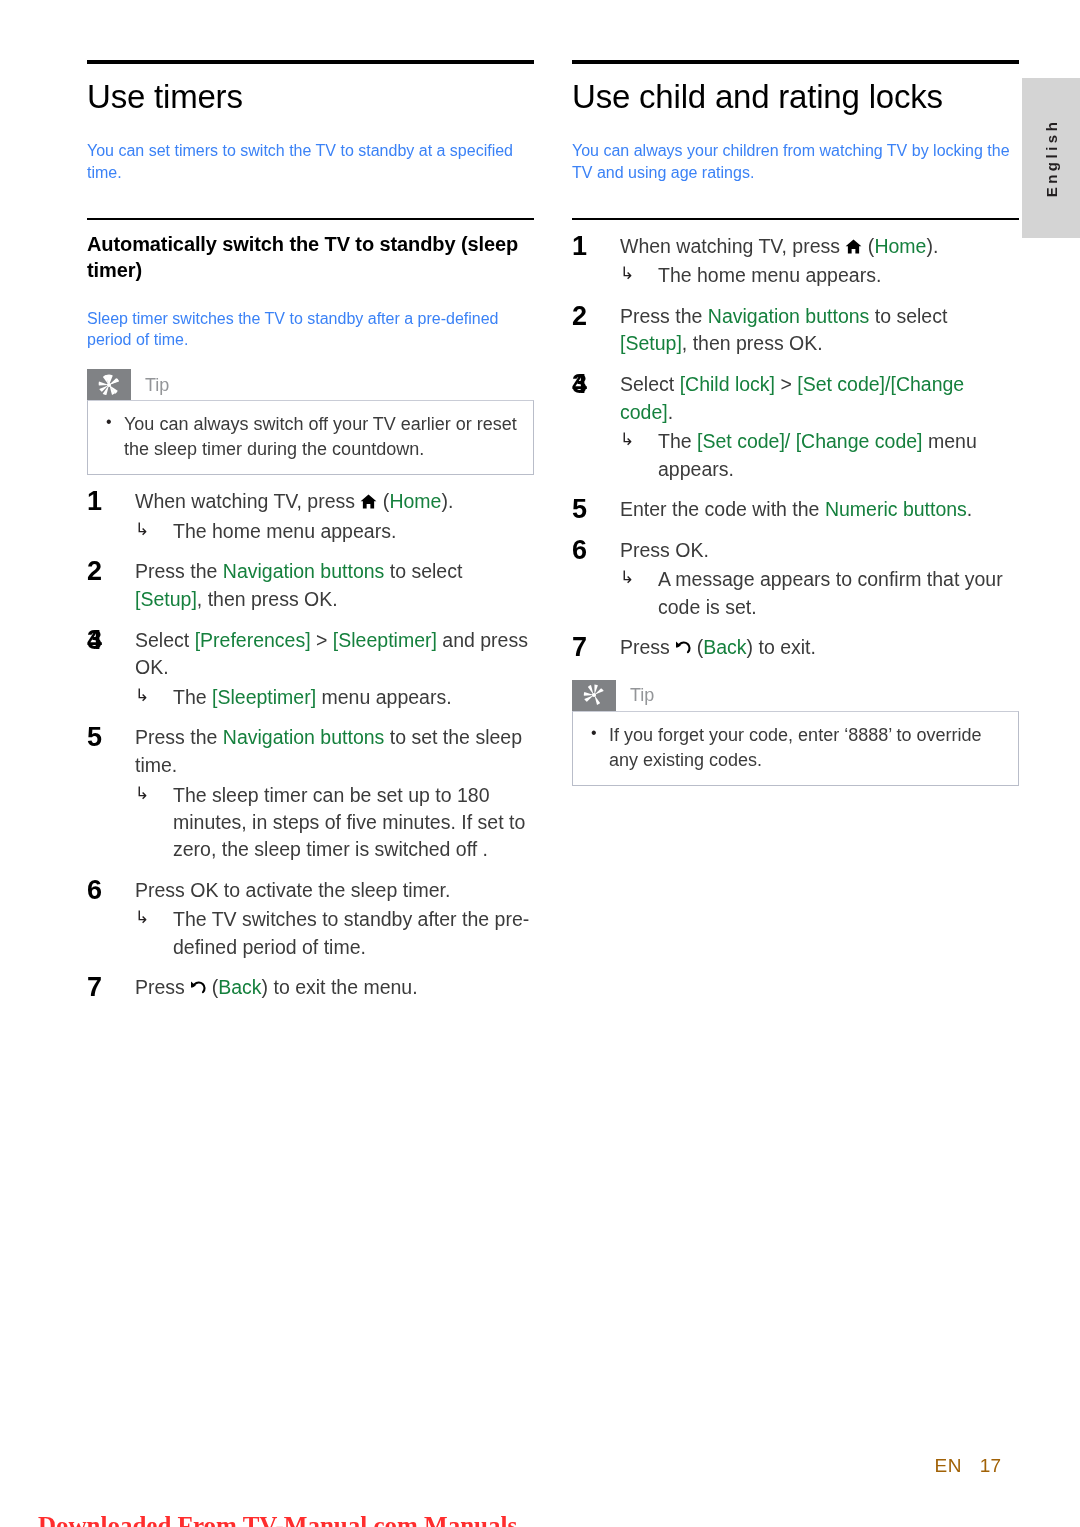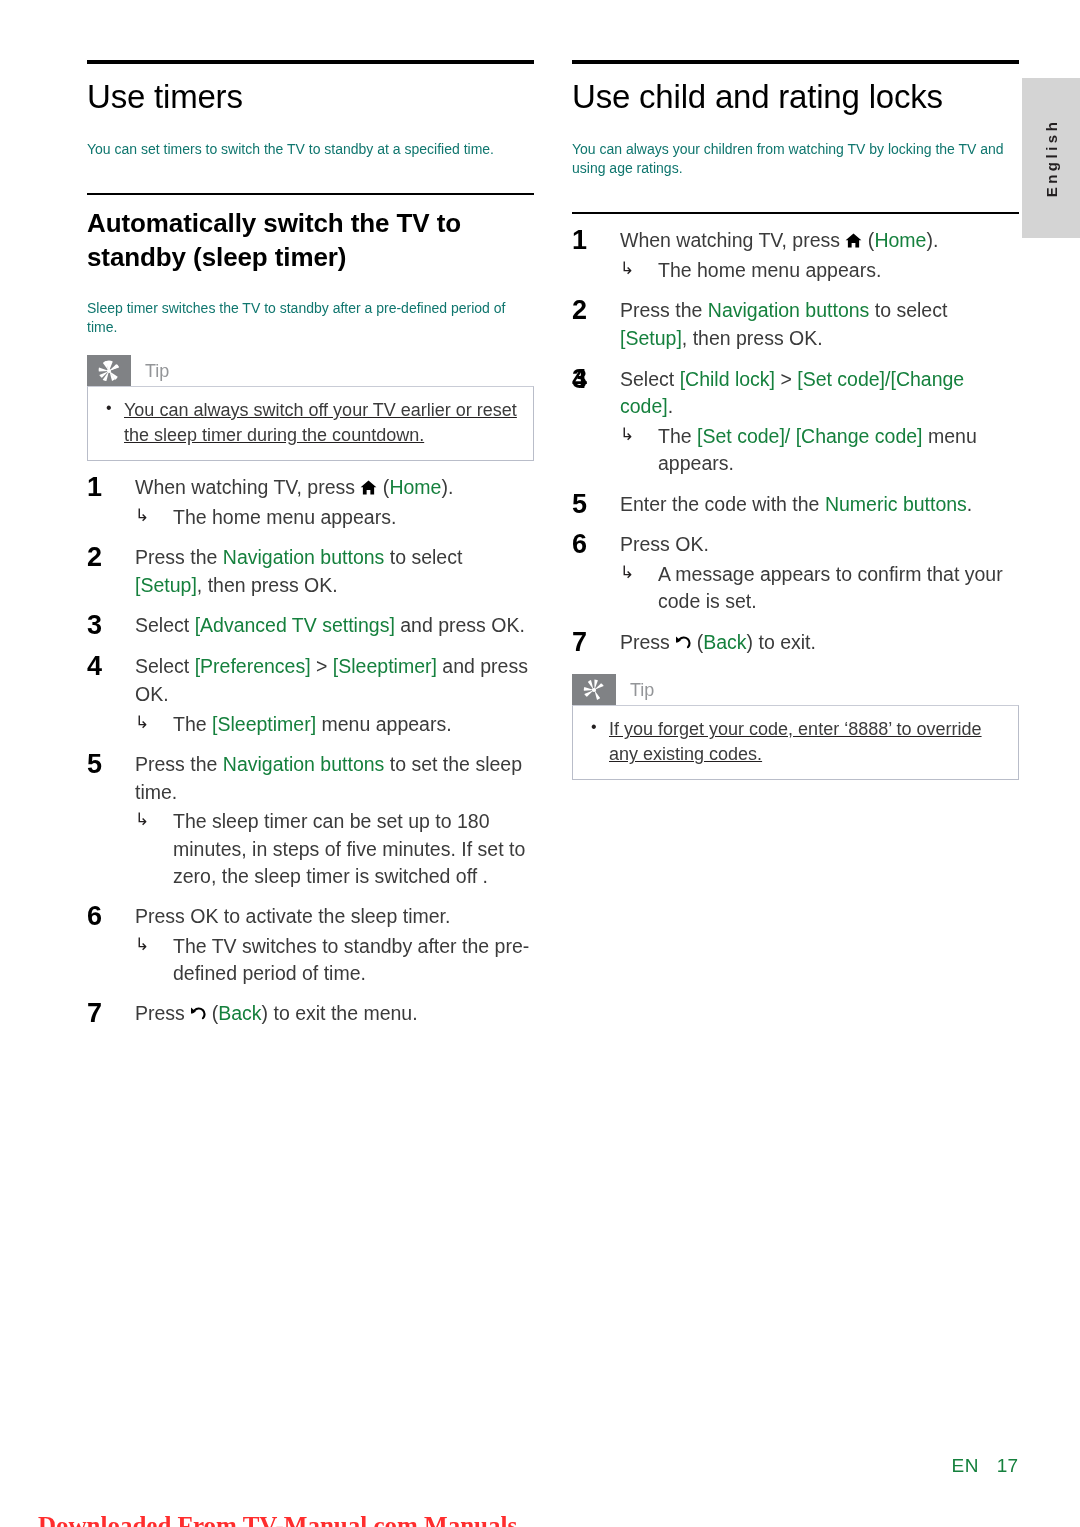--- a/index.html
+++ b/index.html
@@ -65,34 +65,34 @@
   
   h1.chapter-title {
     font-size: 33px;
     font-weight: normal;
     margin: 14px 0 0 0;
     line-height: 1.15;
     letter-spacing: -0.2px;
     color: #000;
   }
   h2.section-title {
-    font-size: 26px;
+    font-size: 20px;
     font-weight: bold;
     margin: 11px 0 0 0;
     line-height: 1.32;
     letter-spacing: -0.1px;
     color: #000;
   }
 
   
   p.intro {
-    font-size: 14px;
+    font-size: 16px;
     line-height: 1.37;
     margin: 24px 0 0 0;
-    color: #0f766e;
+    color: #3b82f6;
     font-weight: 300;
   }
   .section-gap { height: 28px; }
 
   
   ol.steps {
     list-style: none;
     margin: 13px 0 0 0;
     padding: 0;
   }
@@ -172,21 +172,20 @@
   .tip-label {
     margin-left: 14px;
     font-size: 18px;
     color: #939598;
     line-height: 1;
   }
   .tip-body {
     border: 1px solid #b9bdc9;
     border-top: 1px solid #c9ccd6;
     padding: 11px 14px 12px 14px;
-    text-decoration: underline;
   }
   ul.tip-list {
     list-style: none;
     margin: 0; padding: 0;
   }
   ul.tip-list li {
     position: relative;
     padding-left: 22px;
     font-size: 18px;
     line-height: 1.39;
@@ -207,23 +206,23 @@
     font-family: "Liberation Serif", "DejaVu Serif", serif;
     font-size: 25px;
     font-weight: bold;
     color: #ff2d2d;
     text-decoration: underline;
     text-decoration-thickness: 2px;
     white-space: nowrap;
   }
   .footer-page {
     position: absolute;
-    right: 62px; top: 1455px;
+    right: 79px; top: 1455px;
     font-size: 19px;
-    color: #15803d;
+    color: #a16207;
     white-space: nowrap;
   }
   .footer-page .en { letter-spacing: 0.5px; }
   .footer-page .pg { margin-left: 18px; }
 </style>
 </head>
 <body>
 
 <div class="page">
 
@@ -280,21 +279,20 @@
                 <path fill="#000" d="M9 0.6 L0.6 7.6 L3 7.6 L3 15.4 L7 15.4 L7 10.6 L11 10.6 L11 15.4 L15 15.4 L15 7.6 L17.4 7.6 Z"></path>
               </svg></span> (<b>Home</b>).</span>
           <span class="result"><span class="arrow">↳</span>The home menu appears.</span>
         </li>
         <li>
           <span class="num">2</span>
           <span class="step-body">Press the <b>Navigation buttons</b> to select <b>[Setup]</b>, then press OK.</span>
         </li>
         <li>
           <span class="num">3</span>
-          <span class="step-body">Select <b>[Advanced TV settings]</b> and press OK.</span>
         </li>
         <li>
           <span class="num">4</span>
           <span class="step-body">Select <b>[Preferences]</b> &gt; <b>[Sleeptimer]</b> and press OK.</span>
           <span class="result"><span class="arrow">↳</span>The <b>[Sleeptimer]</b> menu appears.</span>
         </li>
         <li>
           <span class="num">5</span>
           <span class="step-body">Press the <b>Navigation buttons</b> to set the sleep time.</span>
           <span class="result"><span class="arrow">↳</span>The sleep timer can be set up to 180 minutes, in steps of five minutes. If set to zero, the sleep timer is switched off .</span>

